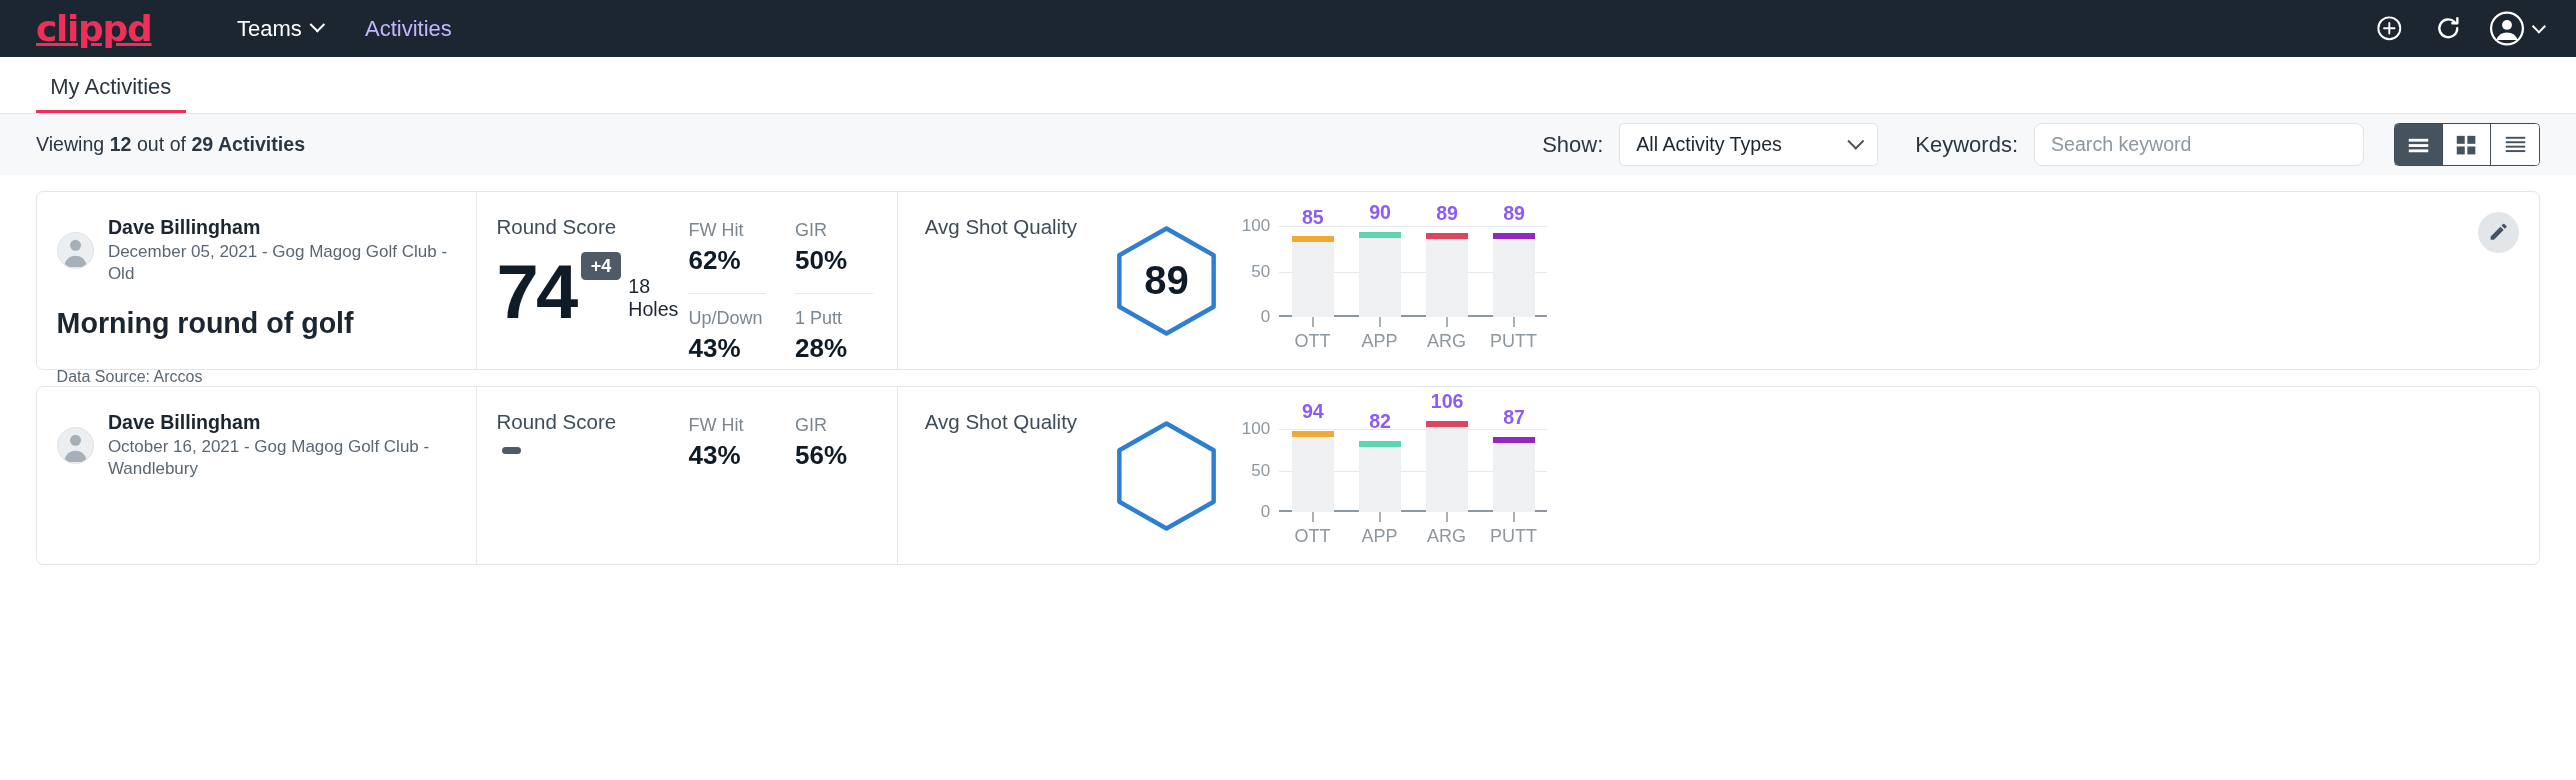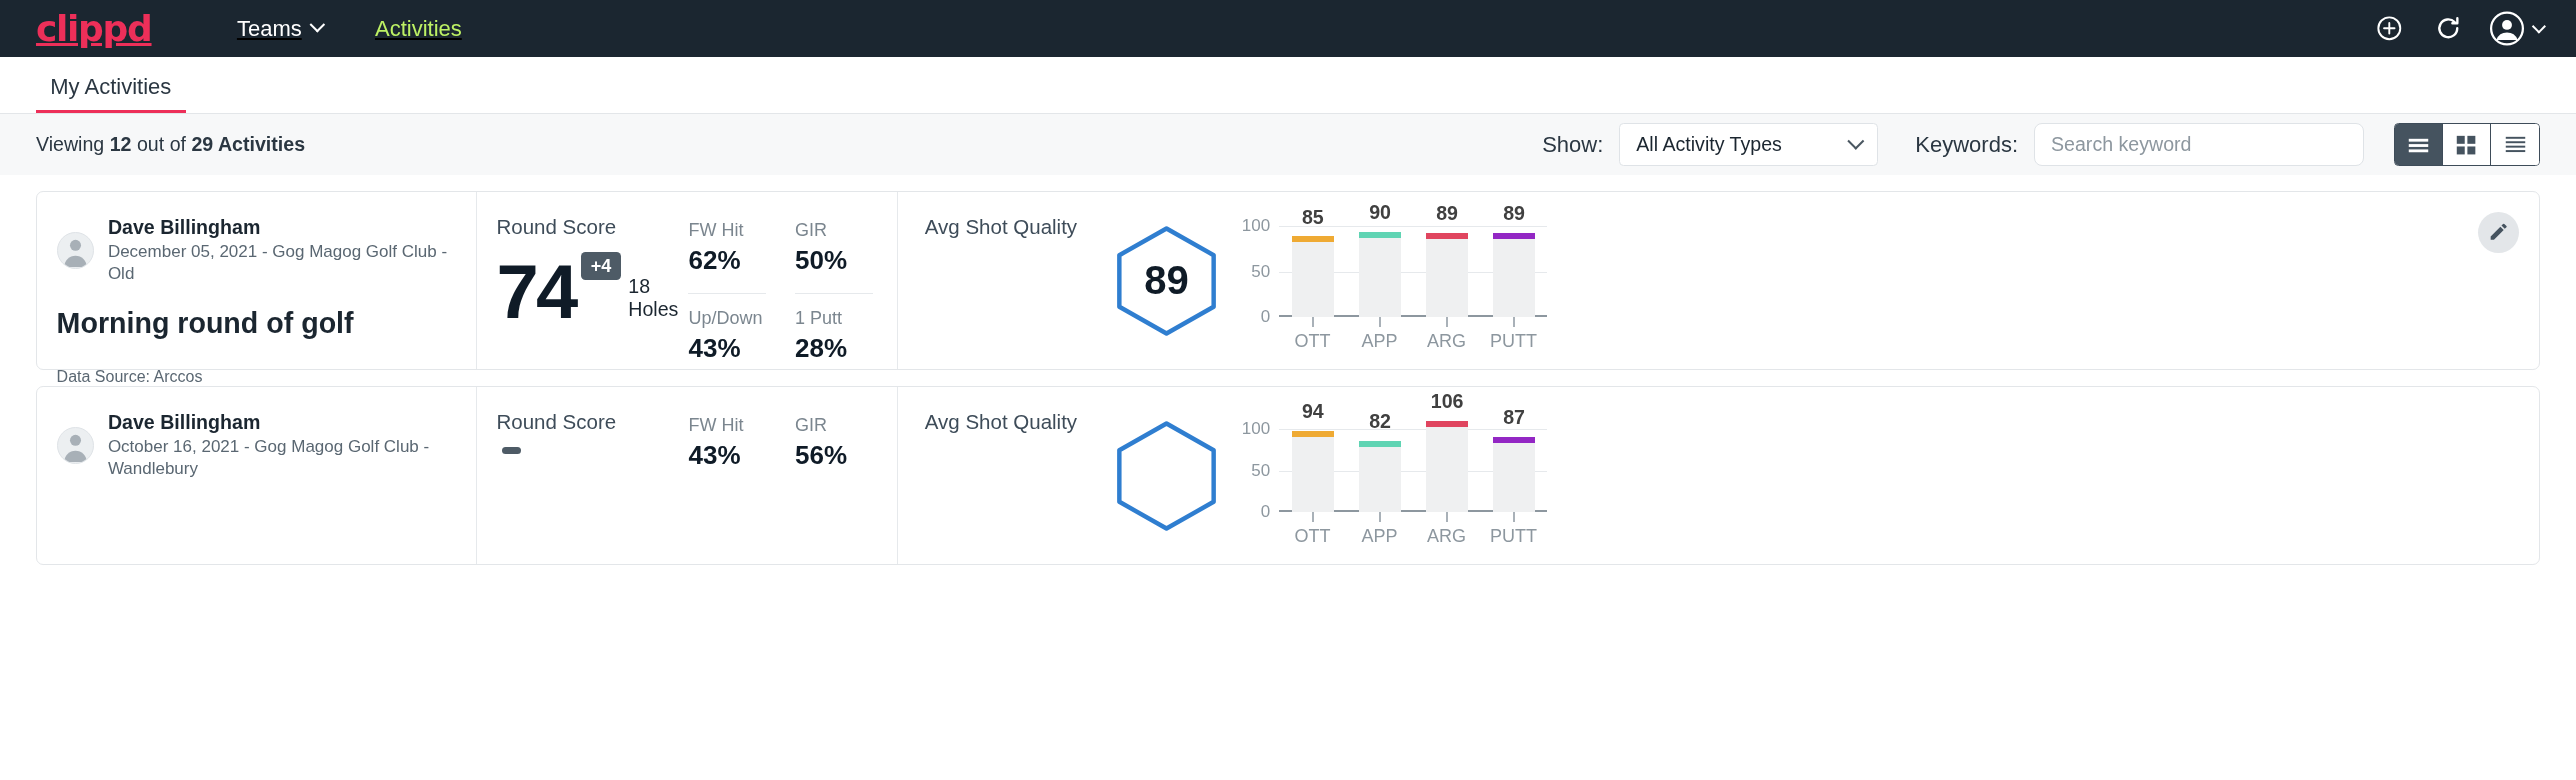--- a/index.html
+++ b/index.html
@@ -24,34 +24,34 @@
   .logo {
     font-size: 36px;
     font-weight: 700;
     color: #ed2f59;
     letter-spacing: -1.3px;
     line-height: 1;
     margin-right: 64px;
     font-family: "DejaVu Sans", sans-serif;
     text-decoration: underline;
   }
-  .navitems { display: flex; align-items: flex-start; gap: 10px; text-decoration: underline; }
+  .navitems { display: flex; align-items: flex-start; gap: 0px; }
   .navitem {
     display: flex;
     align-items: center;
     gap: 9.8px;
     color: #ffffff;
     font-size: 22px;
     padding: 0 21.4px;
     height: 57px;
     line-height: 57px;
     cursor: pointer;
     white-space: nowrap;
   }
-  .navitem.muted { color: #bef264; }
+  .navitem.muted { color: #c4b5fd; }
   .chev {
     display: inline-block;
     width: 10.7px; height: 10.7px;
     border-right: 2.2px solid currentColor;
     border-bottom: 2.2px solid currentColor;
     transform: rotate(45deg) translate(-2.7px,-2.7px);
   }
   .nav-right {
     margin-left: auto;
     display: flex;
@@ -309,21 +309,21 @@
     white-space: nowrap;
   }
   .gridline { position: absolute; left: 0; height: 0.9px; background: #e6e9ec; }
   .axisline { position: absolute; left: 0; height: 1.8px; background: #8d979f; }
   .bar { position: absolute; bottom: 0; background: #eff0f1; }
   .barcap { position: absolute; height: 5.4px; }
   .barval {
     position: absolute;
     font-size: 19.6px;
     font-weight: 700;
-    color: #404040;
+    color: #8b5cf6;
     text-align: center;
     transform: translateY(-100%);
   }
   .tick { position: absolute; width: 1.8px; background: #a9b1b8; }
   .xlab {
     position: absolute;
     font-size: 18px;
     color: #8d979f;
     text-align: center;
   }

